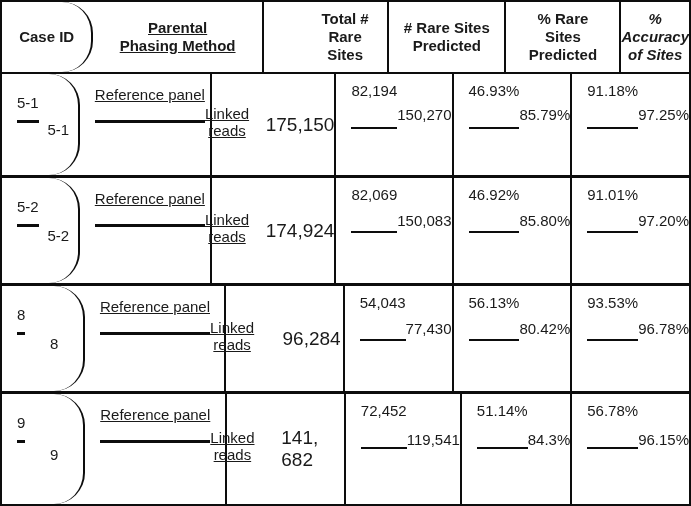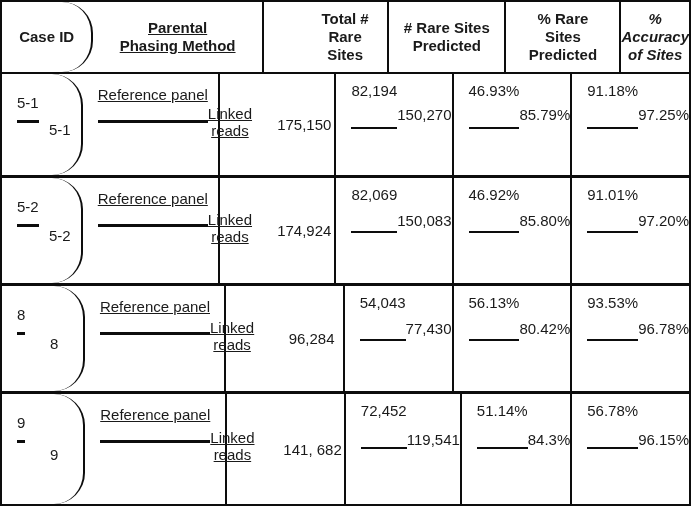--- a/index.html
+++ b/index.html
@@ -70,22 +70,22 @@
   .lbot, .rbot { flex: 1; }
   
   .case-text   { padding-top: 10px; }
   .method-text { padding-bottom: 6px; }
   .num-text    { padding-bottom: 20px; }
   .total-cell {
     flex: 1;
     display: flex;
     align-items: center;
     justify-content: center;
-    font-size: 15px;
-    text-align: center;
+    font-size: 19px;
+    text-align: left;
   }
 </style>
 </head>
 <body>
 
 <div class="table-wrap">
 
   <div class="header-row">
     <div class="hcell c1">
       <div>Case ID</div>

